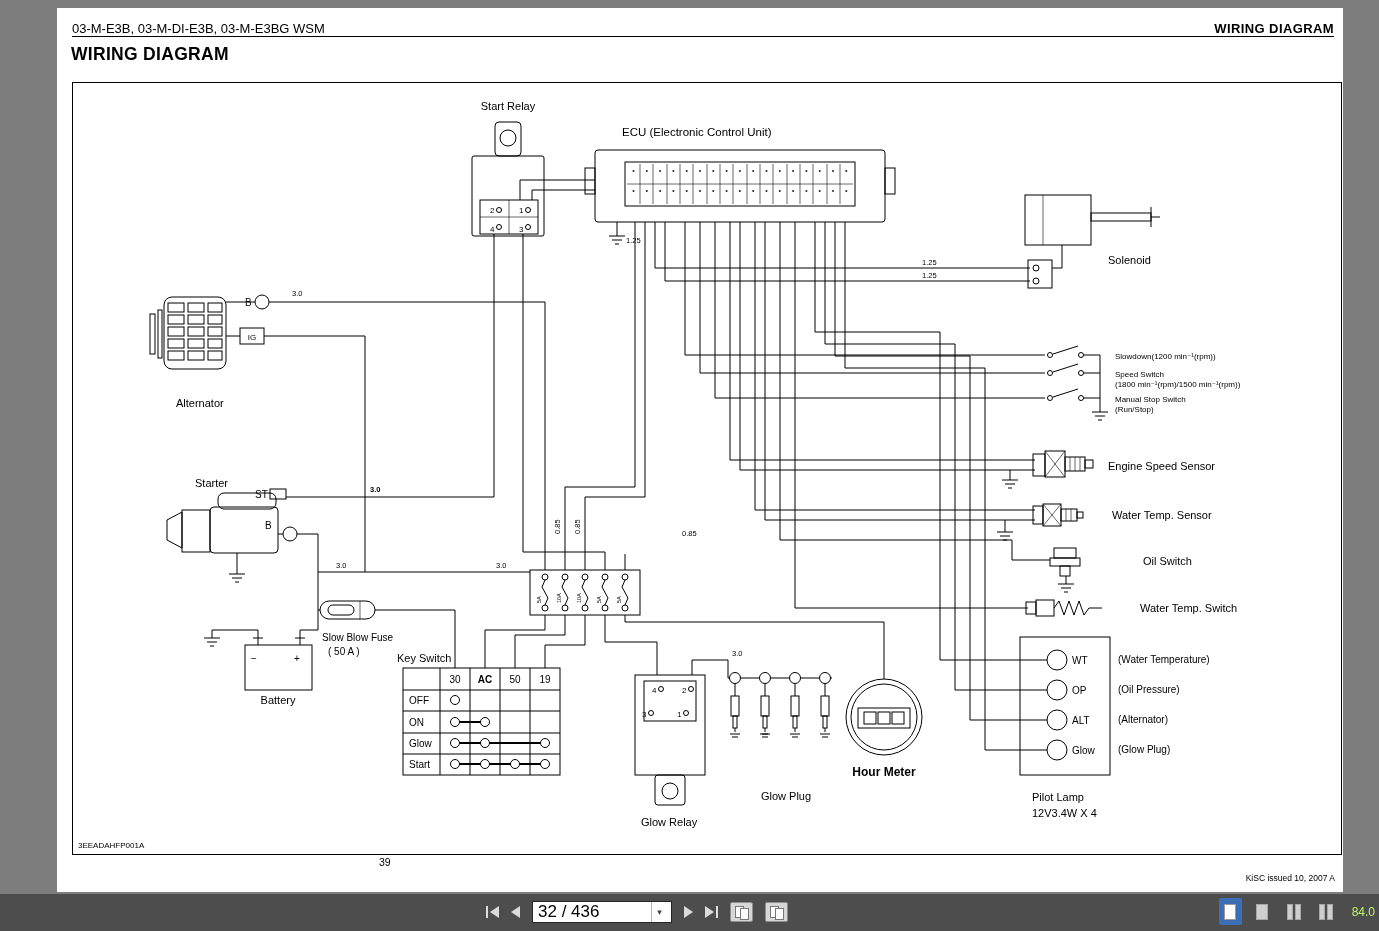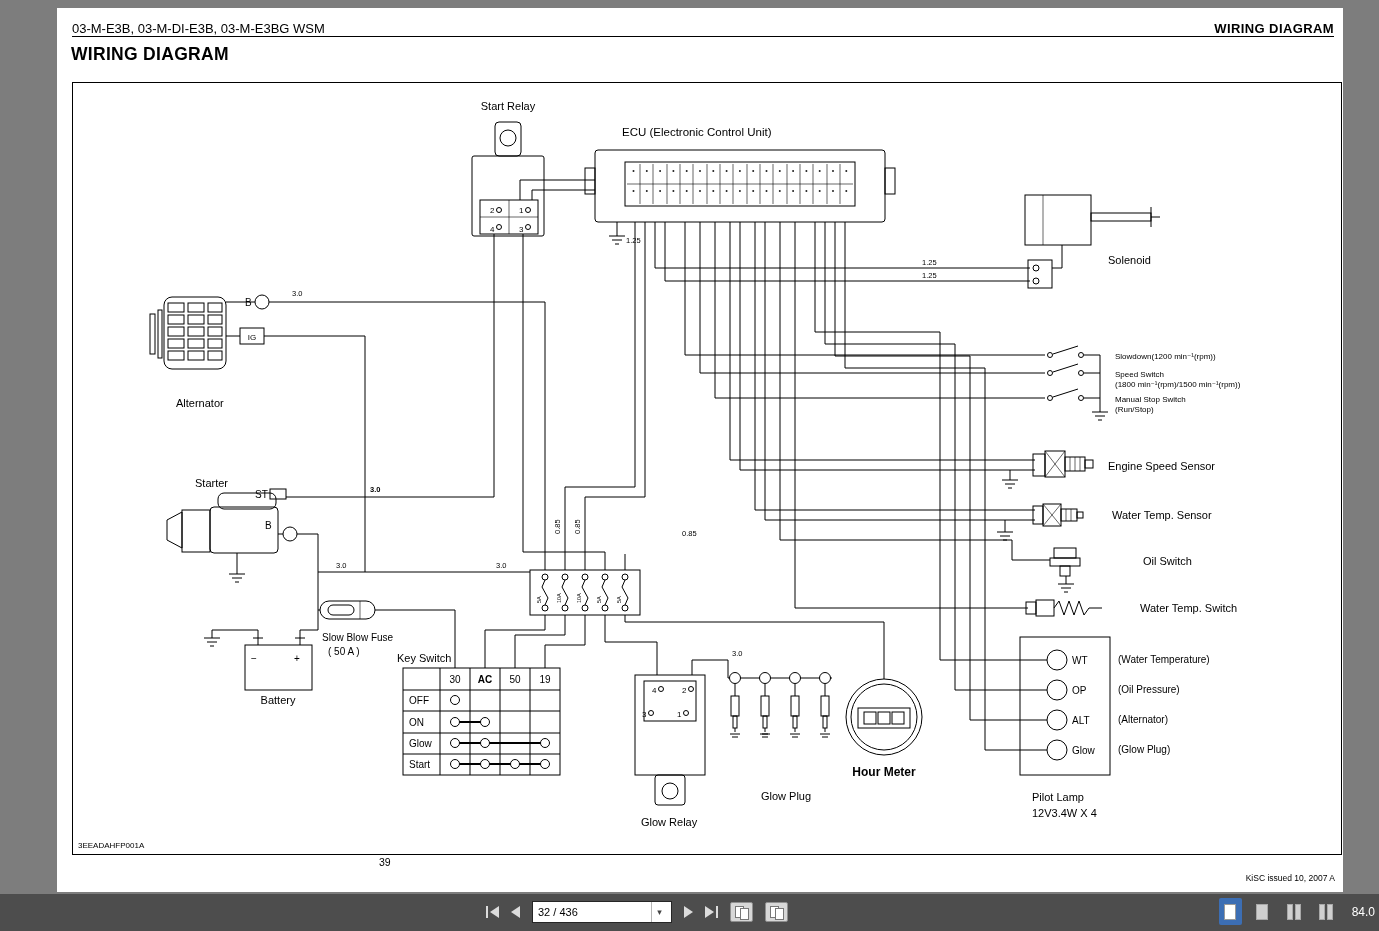--- a/index.html
+++ b/index.html
@@ -34,37 +34,37 @@
   .mid{text-anchor:middle;}
   
   .toolbar{position:absolute;left:0;bottom:0;width:1379px;height:37px;background:#4d4d4d;}
   .tb-center{position:absolute;left:486px;top:7px;display:flex;align-items:center;gap:12px;}
   .navbtn{background:none;border:none;padding:0;display:flex;align-items:center;gap:2px;cursor:pointer;height:22px;}
   .tri{width:0;height:0;display:inline-block;}
   .tri-l{border-top:6px solid transparent;border-bottom:6px solid transparent;border-right:9px solid #dcdcdc;}
   .tri-r{border-top:6px solid transparent;border-bottom:6px solid transparent;border-left:9px solid #dcdcdc;}
   .bar{width:2px;height:12px;background:#dcdcdc;display:inline-block;}
   .pagebox{display:flex;align-items:stretch;background:#fff;border:1px solid #262626;width:140px;height:22px;}
-  .pagebox input{border:none;outline:none;width:118px;font-size:11px;padding:0 5px;
+  .pagebox input{border:none;outline:none;width:118px;font-size:17px;padding:0 5px;
     font-family:"Liberation Sans","DejaVu Sans",sans-serif;color:#000;background:transparent;}
   .caret{width:16px;display:flex;align-items:center;justify-content:center;border-left:1px solid #b5b5b5;
     font-size:9px;color:#444;}
   .hicon{width:23px;height:20px;background:#d7d7d7;border:1px solid #8f8f8f;border-radius:2px;
     position:relative;padding:0;cursor:pointer;}
   .hicon .mini{position:absolute;left:4px;top:3px;width:9px;height:12px;background:#fff;border:1px solid #777;}
   .hicon .mini2{position:absolute;left:9px;top:5px;width:9px;height:12px;background:#fff;border:1px solid #777;}
   .tb-right{position:absolute;right:4px;top:4px;display:flex;align-items:center;gap:9px;}
   .vicon{width:23px;height:27px;display:flex;align-items:center;justify-content:center;gap:2px;
     border-radius:2px;background:none;border:none;padding:0;cursor:pointer;}
   .vicon.active{background:#3c6eb4;}
   .pg{width:12px;height:16px;background:#fff;border:1px solid #9a9a9a;display:inline-block;}
   .vicon:not(.active) .pg{background:#cfcfcf;border-color:#a8a8a8;}
   .pg.striped{background:repeating-linear-gradient(to bottom,#cfcfcf 0 2px,#8d8d8d 2px 3px);}
   .pg.half{width:6px;}
-  .zoom{color:#ffffff;font-size:12px;margin-left:5px;}
+  .zoom{color:#bef264;font-size:12px;margin-left:5px;}
 </style>
 </head>
 <body>
 
 <div class="screen">
 
   <div class="page">
     <div class="pg-head">
       <span>03-M-E3B, 03-M-DI-E3B, 03-M-E3BG WSM</span>
       <span class="right">WIRING  DIAGRAM</span>

